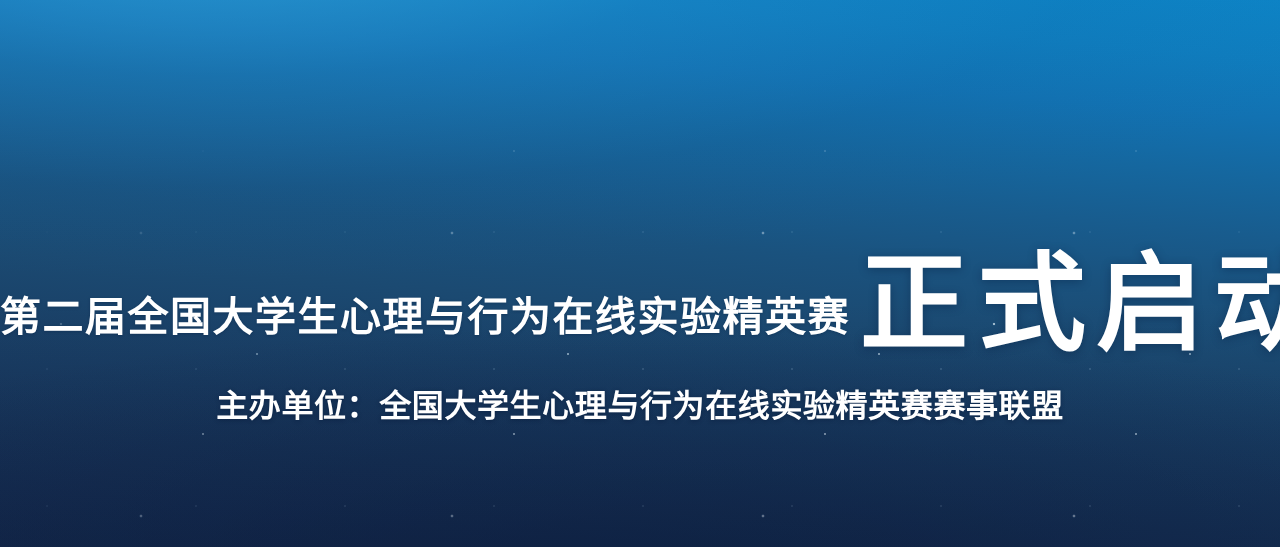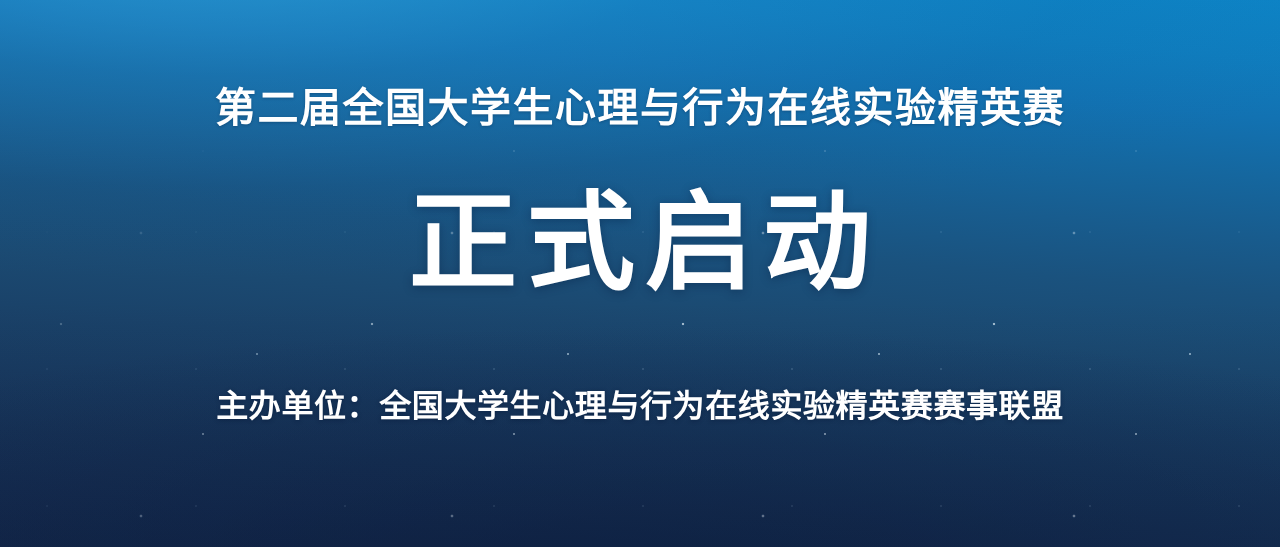--- a/index.html
+++ b/index.html
@@ -131,21 +131,20 @@
     mask-image:
       radial-gradient(48% 62% at 70% 66%, rgba(0,0,0,0.95) 0%, rgba(0,0,0,0.55) 45%, rgba(0,0,0,0) 80%);
     opacity: 0.8;
   }
 
   
   .content {
     position: absolute;
     inset: 0;
     display: flex;
-    flex-direction: column;
     align-items: center;
     z-index: 5;
     border-radius: 7px;
   }
 
   .event-title {
     margin-top: 88px;
     color: #ffffff;
     font-size: 41px;
     font-weight: 700;

